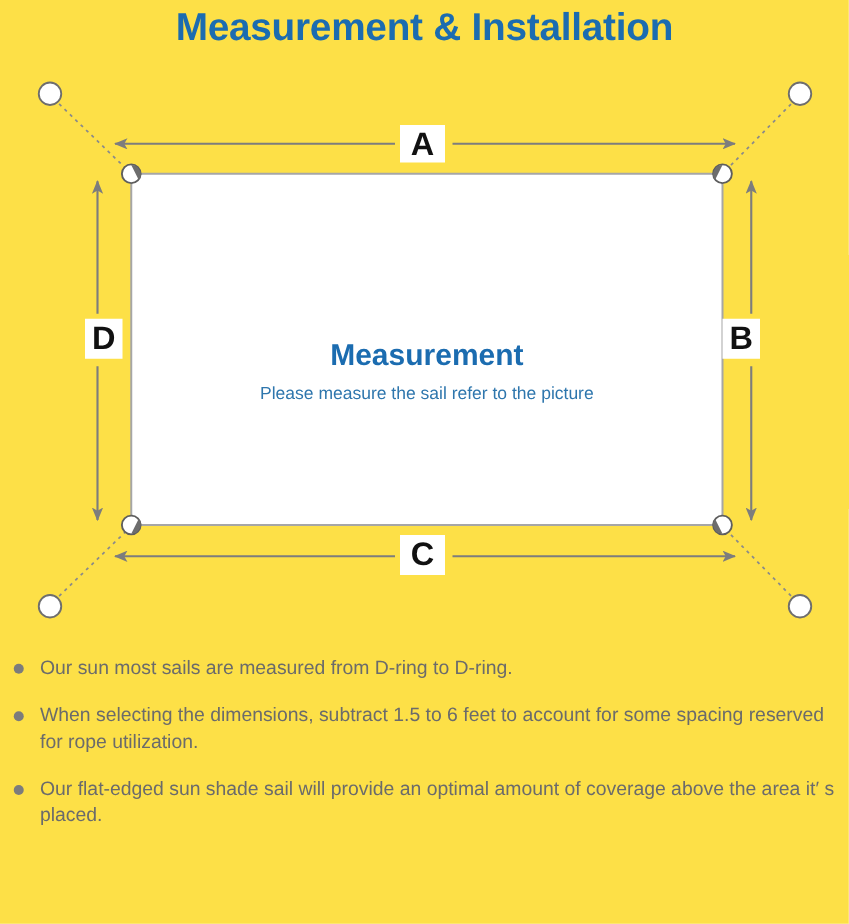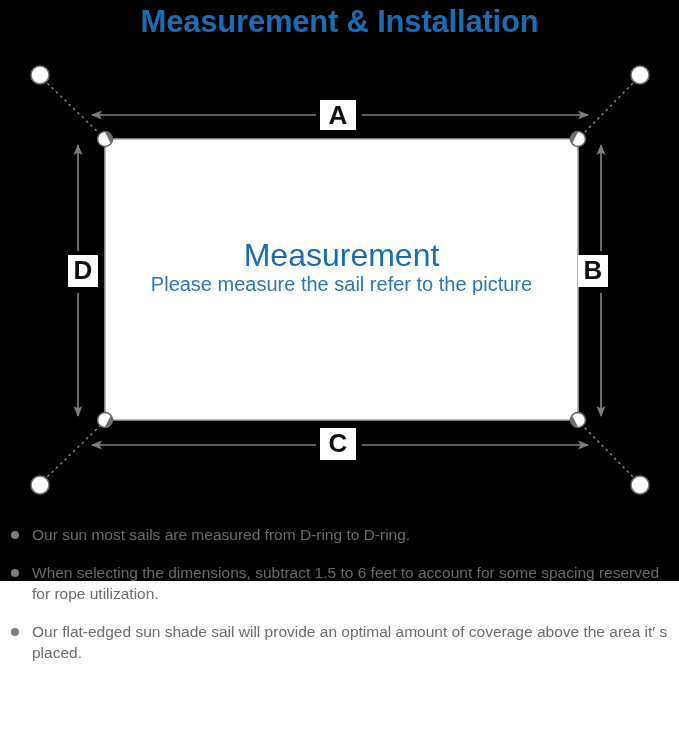--- a/index.html
+++ b/index.html
@@ -12,22 +12,22 @@
     width: 679px;
     height: 739px;
     font-family: "Liberation Sans", sans-serif;
     color: #5a5a5a;
     overflow: hidden;
     position: relative;
   }
   #page {
     position: relative;
     width: 679px;
-    height: 581px;
-    background: #000000;
+    height: 739px;
+    background: #fde047;
   }
 
   
   .page-title {
     position: absolute;
     left: 0;
     top: 0;
     width: 679px;
     height: 46px;
     line-height: 44px;
@@ -54,28 +54,29 @@
   
   .sail-label {
     position: absolute;
     left: 105px;
     top: 194px;
     width: 473px;
     text-align: center;
     pointer-events: none;
   }
   .sail-label .main {
-    font-size: 32px;
-    font-weight: normal;
+    font-size: 24px;
+    font-weight: bold;
     color: #1b6cb0;
     line-height: 30px;
     white-space: nowrap;
+    margin-top: 30px;
   }
   .sail-label .sub {
-    font-size: 20px;
+    font-size: 14px;
     font-weight: normal;
     color: #2e76ad;
     line-height: 22px;
     margin-top: 3px;
     white-space: nowrap;
   }
 
   
   .dim-letter {
     position: absolute;

